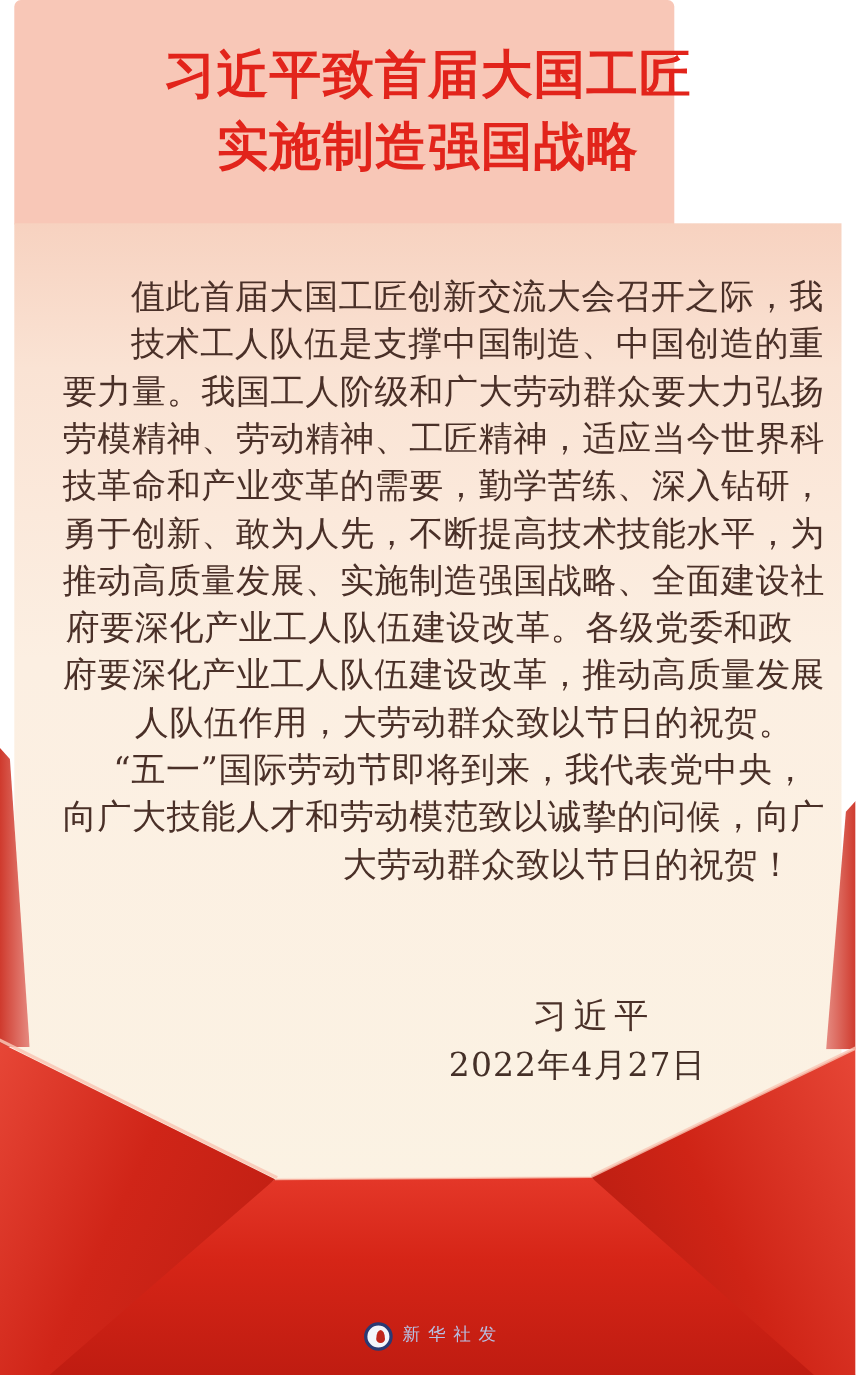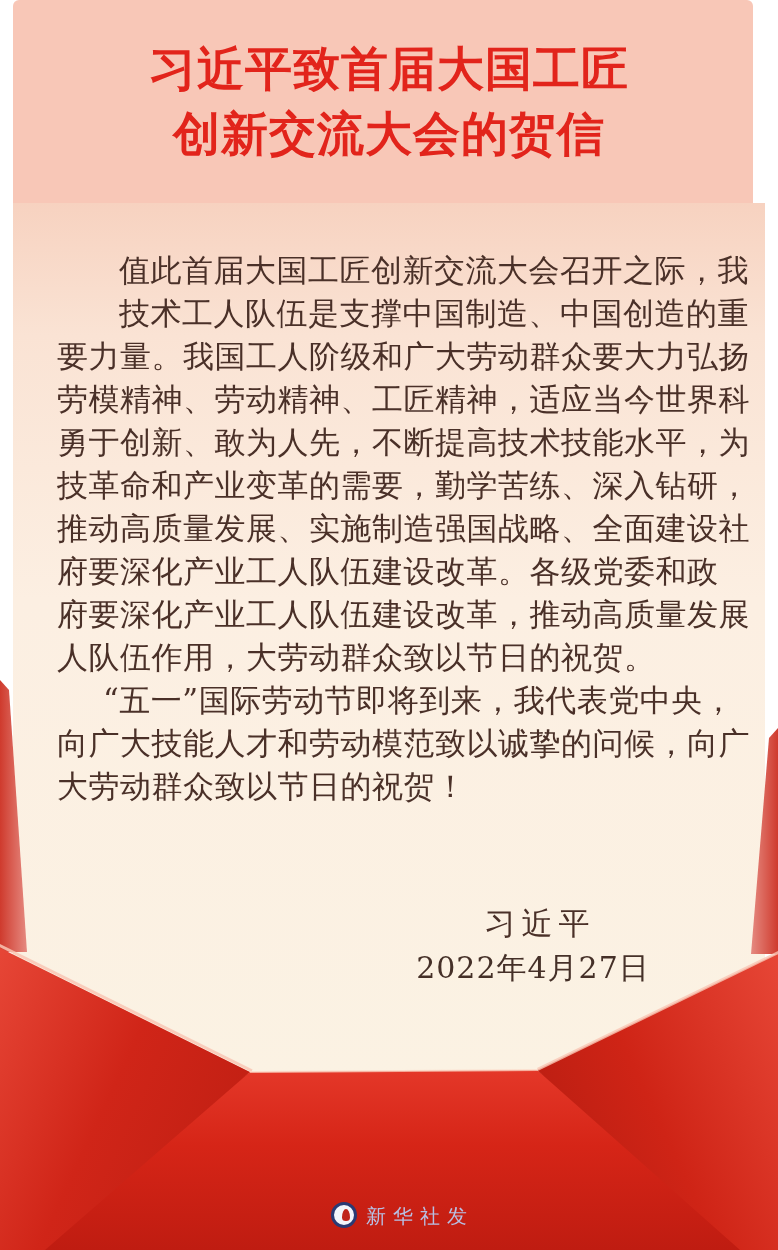--- a/index.html
+++ b/index.html
@@ -1,39 +1,39 @@
 <!DOCTYPE html>
 <html><head>
 <meta charset="utf-8">
 <style>
   html,body{margin:0;padding:0;background:#ffffff;}
   #stage{position:relative;width:778px;height:1250px;background:#ffffff;overflow:hidden;
          font-family:"DejaVu Serif","Liberation Serif",serif;}
 
   
-  #title-band{position:absolute;left:13px;top:0;width:740px;height:204px;
+  #title-band{position:absolute;left:13px;top:0;width:600px;height:204px;
               background:#f8c7b7;border-radius:6px 6px 0 0;z-index:1;}
   #title-block{position:absolute;left:0;top:37px;width:752px;text-align:center;
                color:#e2241b;font-weight:bold;font-size:47px;line-height:65px;
                font-family:"Liberation Serif","DejaVu Serif",serif;letter-spacing:1px;}
 
   
   #letter-paper{position:absolute;left:13px;top:203px;width:752px;height:882px;z-index:1;
                 background:linear-gradient(180deg,#f7d2c0 0%,#fae3d4 15%,#fcefe2 45%,#fbf2e3 100%);}
 
   
   #letter-body{position:absolute;left:57px;top:249px;width:664px;z-index:2;
                color:#4a3028;font-size:31px;line-height:43px;letter-spacing:0.5px;}
-  .body-line{white-space:nowrap;}
+  .body-line{white-space:nowrap;text-align:right;}
   .indent{padding-left:62px;}
   .indent-quote{padding-left:46px;}
 
   #signature{position:absolute;left:420px;top:903px;width:240px;text-align:center;z-index:2;
              color:#4a3028;font-size:31px;letter-spacing:6px;}
-  #letter-date{position:absolute;left:408px;top:948px;width:250px;text-align:center;z-index:2;
+  #letter-date{position:absolute;left:408px;top:948px;width:250px;text-align:left;z-index:2;
                color:#453028;font-size:30px;letter-spacing:1px;}
 
   
   #strip-left{position:absolute;left:0;top:680px;width:30px;height:272px;z-index:3;
               background:linear-gradient(90deg,#cf3a2d,#e8938a);
               clip-path:polygon(0 0,9px 10px,27px 272px,0 272px);}
   #strip-right{position:absolute;left:748px;top:728px;width:30px;height:226px;z-index:3;
                background:linear-gradient(270deg,#cf3a2d,#e8938a);
                clip-path:polygon(30px 0,21px 10px,3px 226px,30px 226px);}
 
@@ -53,43 +53,43 @@
               background:rgba(249,198,180,0.8);transform:rotate(-25.9deg);transform-origin:left top;}
   #fold-highlight-bottom{position:absolute;left:250px;top:1070px;width:288px;height:2px;z-index:6;
               background:rgba(252,216,200,0.7);transform:rotate(-0.4deg);}
 
   
   #credit{position:absolute;left:0;top:1198px;width:778px;height:36px;z-index:7;}
   #xinhua-logo{position:absolute;left:331px;top:4px;width:26px;height:26px;border-radius:50%;
                background:#f3f5fb;border:3px solid #2a3a74;box-sizing:border-box;}
   #xinhua-flame{position:absolute;left:8px;top:4px;width:8px;height:12px;background:#c0251c;
                border-radius:50% 50% 48% 48% / 68% 68% 32% 32%;}
-  #credit-text{position:absolute;left:366px;top:5px;color:#b7c0e4;font-size:20px;letter-spacing:7px;}
+  #credit-text{position:absolute;left:366px;top:5px;color:#b7c0e4;font-size:16px;letter-spacing:7px;}
 </style>
 </head>
 <body>
 
 <div id="stage">
 
   <div id="title-band">
     <div id="title-block">
       <div>习近平致首届大国工匠</div>
-      <div>创新交流大会的贺信</div>
+      <div>实施制造强国战略</div>
     </div>
   </div>
 
   <div id="letter-paper"></div>
 
   <div id="letter-body">
     <div class="body-line indent">值此首届大国工匠创新交流大会召开之际，我</div>
     <div class="body-line indent">技术工人队伍是支撑中国制造、中国创造的重</div>
     <div class="body-line">要力量。我国工人阶级和广大劳动群众要大力弘扬</div>
     <div class="body-line">劳模精神、劳动精神、工匠精神，适应当今世界科</div>
+    <div class="body-line">技革命和产业变革的需要，勤学苦练、深入钻研，</div>
     <div class="body-line">勇于创新、敢为人先，不断提高技术技能水平，为</div>
-    <div class="body-line">技革命和产业变革的需要，勤学苦练、深入钻研，</div>
     <div class="body-line">推动高质量发展、实施制造强国战略、全面建设社</div>
     <div class="body-line">府要深化产业工人队伍建设改革。各级党委和政</div>
     <div class="body-line">府要深化产业工人队伍建设改革，推动高质量发展</div>
     <div class="body-line">人队伍作用，大劳动群众致以节日的祝贺。</div>
     <div class="body-line indent-quote">“五一”国际劳动节即将到来，我代表党中央，</div>
     <div class="body-line">向广大技能人才和劳动模范致以诚挚的问候，向广</div>
     <div class="body-line">大劳动群众致以节日的祝贺！</div>
   </div>
 
   <div id="signature">习近平</div>

